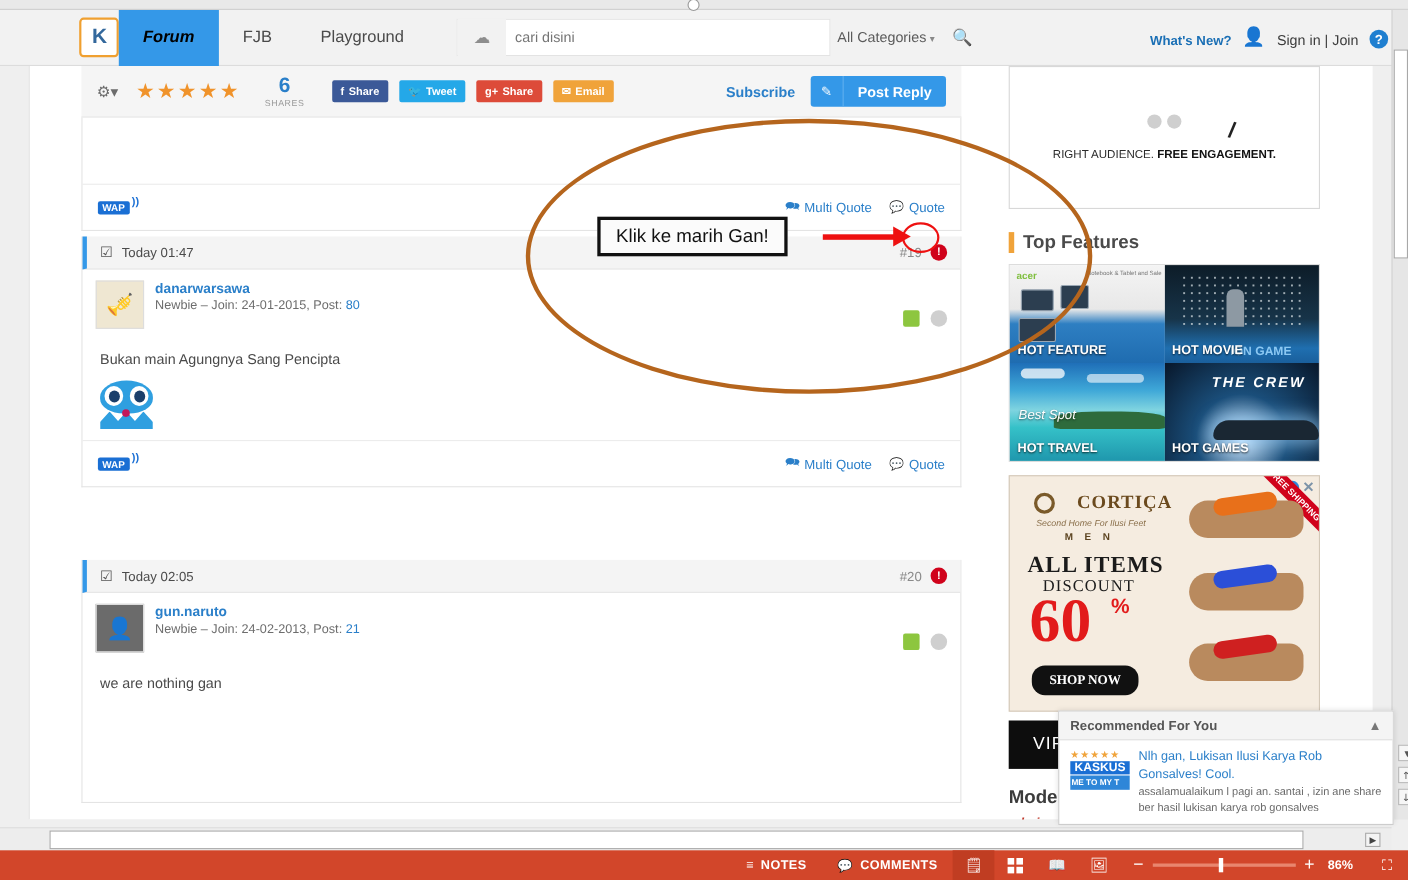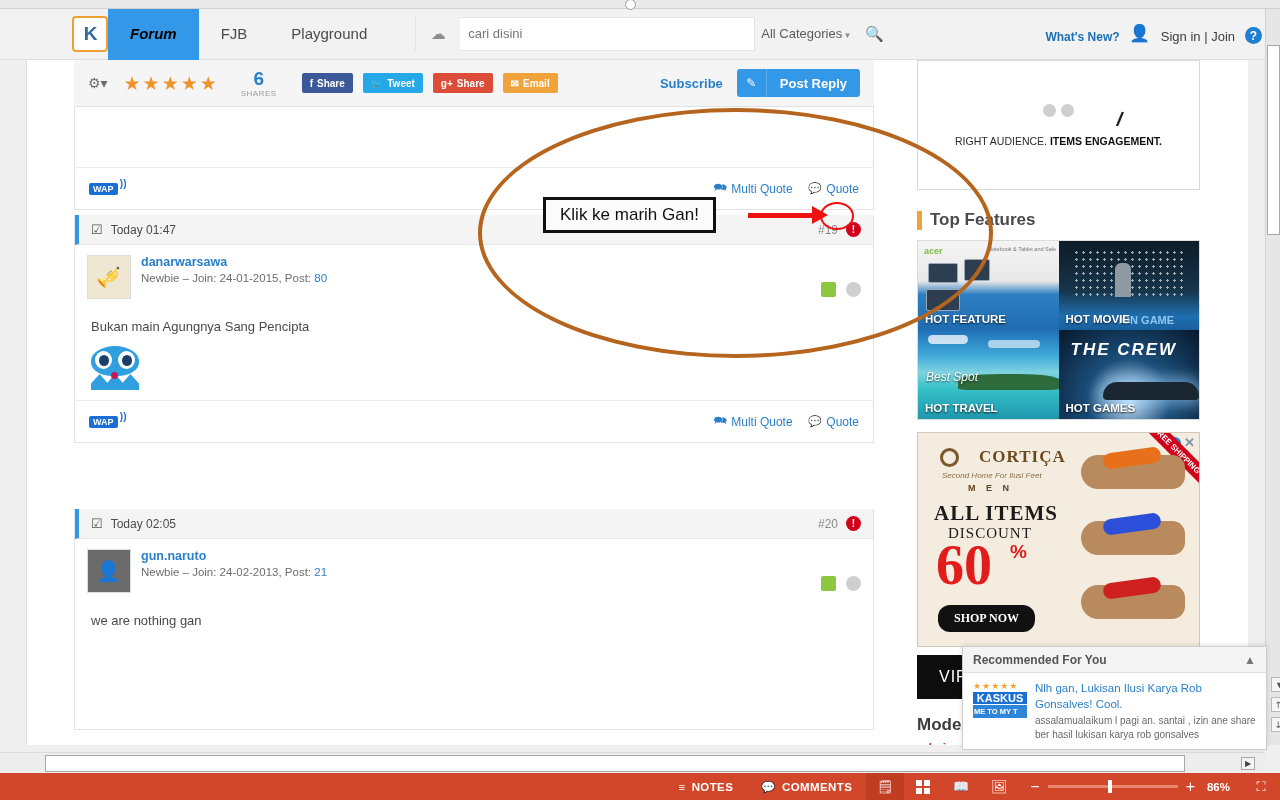--- a/index.html
+++ b/index.html
@@ -191,22 +191,22 @@
   .t2-land{ position:absolute;top:44px;left:40px;width:102px;height:16px;background:#2e6b3c;border-radius:40% 40% 10% 10%;}
   .t2-best{ position:absolute;left:8px;top:40px;color:#fff;font-size:12px;font-style:italic;
             text-shadow:0 1px 2px rgba(0,0,0,.6);}
   .t3{ background:linear-gradient(180deg,#0d1c28 0%,#173449 55%,#1f6fb0 85%,#1a5f9c 100%); }
   .t3-dots{ position:absolute;left:14px;top:8px;width:110px;height:48px;
             background-image:radial-gradient(#cfd8dc 1px, transparent 1.2px);
             background-size:7px 7px; opacity:.75;}
   .t3-fig{ position:absolute;left:56px;top:22px;width:16px;height:34px;background:#8d99a3;border-radius:6px 6px 0 0;}
   .t3-ion{ position:absolute;left:60px;bottom:4px;color:#9fd8ff;font-size:11px;font-weight:bold;opacity:.85;}
   .t4{ background:radial-gradient(ellipse at 50% 78%,#cfe8ff 0%,#1a4e7a 42%,#08172a 100%); }
-  .t4-crew{ position:absolute;top:10px;left:12px;right:12px;text-align:left;color:#fff;
-            font-size:17px;font-weight:bold;letter-spacing:2px;font-style:italic;}
+  .t4-crew{ position:absolute;top:10px;left:12px;right:12px;text-align:right;color:#fff;
+            font-size:13px;font-weight:bold;letter-spacing:2px;font-style:italic;}
   .t4-car{ position:absolute;left:44px;top:52px;width:96px;height:18px;background:#1a2733;
            border-radius:14px 14px 4px 4px; box-shadow:0 0 14px 5px rgba(160,215,255,.55);}
 
   
   .cortica{
     margin-top:12px; width:283px;height:215px;background:#f5ece0;
     border:1px solid #d3c8b8; position:relative; overflow:hidden;
   }
   .co-logo{ position:absolute;left:22px;top:14px;display:flex;align-items:center;gap:20px;}
   .co-c{ width:19px;height:19px;border-radius:50%;border:3px solid #7a5a2a;}
@@ -488,21 +488,21 @@
 
     <div class="rail">
 
       <div class="adbox">
         <div class="ad-dots">
           <span class="ad-dot"></span>
             <span class="ad-dot"></span>
         </div>
         <div class="ad-slash">/</div>
         <div class="ad-tag">
-          <span>RIGHT AUDIENCE. </span><b>ITEMS ENGAGEMENT.</b>
+          <span>RIGHT AUDIENCE. </span><b>FREE ENGAGEMENT.</b>
         </div>
       </div>
 
       <div class="sec-title">
         <span class="sec-bar"></span>
         <span>Top Features</span>
       </div>
 
       <div class="grid">
         <div class="tile t1">

